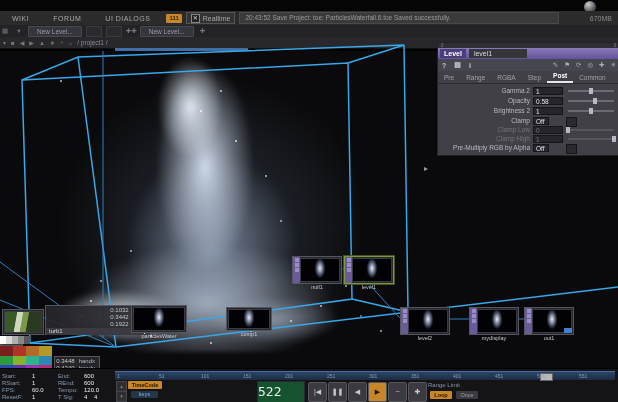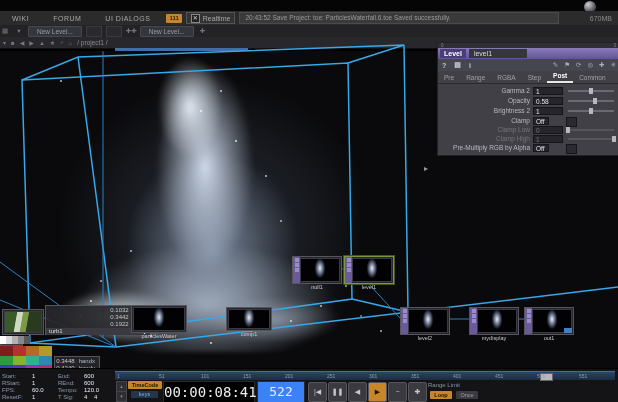--- a/index.html
+++ b/index.html
@@ -114,22 +114,22 @@
   #playhead{position:absolute;top:1px;width:11px;height:6px;background:#b8b8b8;border:1px solid #666;}
   .spin{position:absolute;width:9px;height:9px;background:#2e2e33;border:1px solid #45454c;
         color:#888;font-size:5px;text-align:center;line-height:9px;}
   #mode-btn{position:absolute;left:128px;top:12px;width:34px;height:8px;background:#c8862a;
             color:#221402;font-size:5.5px;font-weight:bold;text-align:center;line-height:8px;border-radius:1px;}
   #keys-btn{position:absolute;left:131px;top:22px;width:27px;height:7px;background:#26364a;
             color:#7ab0e0;font-size:5.5px;text-align:center;line-height:7px;border-radius:1px;}
   #timecode{position:absolute;left:163px;top:12px;width:90px;height:20px;background:#000;
             color:#ececec;font-family:"DejaVu Sans Mono",monospace;font-size:14px;text-align:center;
             line-height:20px;border:1px solid #2a2a2e;}
-  #framebox{position:absolute;left:257px;top:12px;width:46px;height:20px;background:#3b82f6;
-            color:#ececec;font-family:"DejaVu Sans Mono",monospace;font-size:13px;text-align:center;
+  #framebox{position:absolute;left:257px;top:12px;width:46px;height:20px;background:#14532d;
+            color:#ececec;font-family:"DejaVu Sans Mono",monospace;font-size:13px;text-align:left;
             line-height:20px;border:1px solid #2a2a2e;}
   .tbtn{position:absolute;top:13px;width:17px;height:18px;background:#3a3a40;border:1px solid #55555c;
         color:#c8c8d0;font-size:7px;text-align:center;line-height:18px;border-radius:2px;}
   .tbtn.active{background:#c8862a;color:#221402;}
   #range-limit-label{position:absolute;left:428px;top:13px;font-size:6px;color:#8a94a8;}
   #loop-btn{position:absolute;left:430px;top:22px;width:22px;height:8px;background:#c8862a;color:#221402;
             font-size:5.5px;font-weight:bold;text-align:center;line-height:8px;border-radius:1px;}
   #once-btn{position:absolute;left:456px;top:22px;width:22px;height:8px;background:#3a3a40;color:#a0a0aa;
             font-size:5.5px;text-align:center;line-height:8px;border-radius:1px;}
 </style>
@@ -437,21 +437,20 @@
         <span class="tick" style="left: 296px;">351</span>
         <span class="tick" style="left: 338px;">401</span>
         <span class="tick" style="left: 380px;">451</span>
         <span class="tick" style="left: 422px;">501</span>
         <span class="tick" style="left: 464px;">551</span>
       </div>
     <div class="spin" style="left:116px;top:12px">▴</div>
     <div class="spin" style="left:116px;top:22px">▾</div>
     <div id="mode-btn">TimeCode</div>
     <div id="keys-btn">keys</div>
-    <div id="timecode">00:00:08:41</div>
     <div id="framebox">522</div>
     <div class="tbtn" style="left:308px">|◀</div>
     <div class="tbtn" style="left:328px">❚❚</div>
     <div class="tbtn" style="left:348px">◀</div>
     <div class="tbtn active" style="left:368px">▶</div>
     <div class="tbtn" style="left:388px">−</div>
     <div class="tbtn" style="left:408px">✚</div>
     <div id="range-limit-label">Range Limit</div>
     <div id="loop-btn">Loop</div>
     <div id="once-btn">Once</div>

